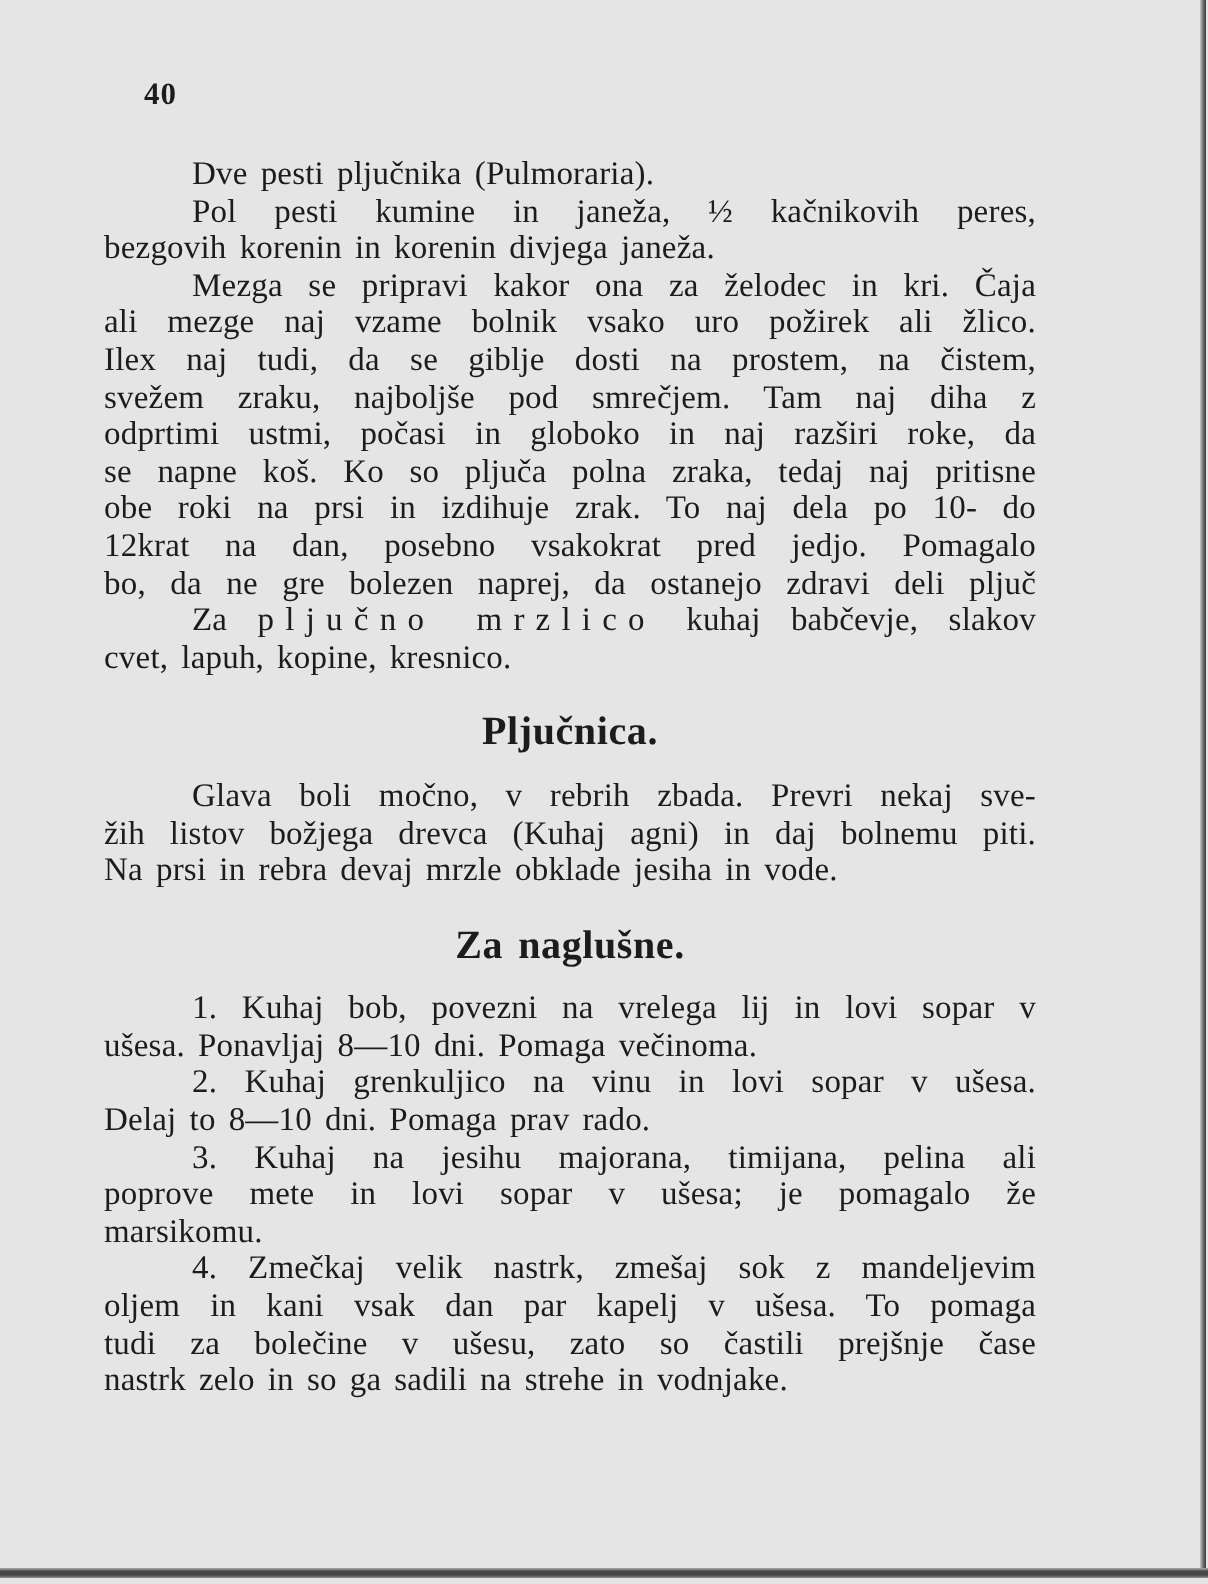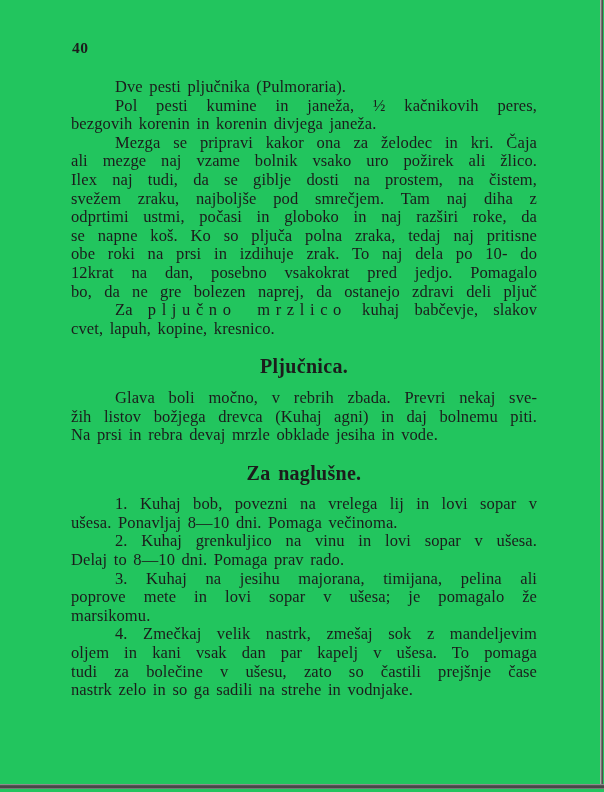--- a/index.html
+++ b/index.html
@@ -10,34 +10,34 @@
     width: 604px;
     height: 792px;
     background: #fdfdfd;
     overflow: hidden;
     font-family: "Liberation Serif", serif;
   }
   .page {
     position: relative;
     width: 604px;
     height: 792px;
-    background: #22c55e;
+    background: #e5e5e5;
     color: #1c1c1c;
   }
   .page-number {
     position: absolute;
     left: 72px;
     top: 39px;
     font-size: 15.5px;
     font-weight: 700;
     letter-spacing: 0.5px;
   }
   .text-block {
     position: absolute;
-    left: 71px;
+    left: 52px;
     top: 78px;
     width: 466px;
     font-size: 16.5px;
     line-height: 18.6px;
     word-spacing: 0.14em;
     letter-spacing: 0.1px;
   }
   .para { margin: 0; }
   .line {
     text-align: justify;

